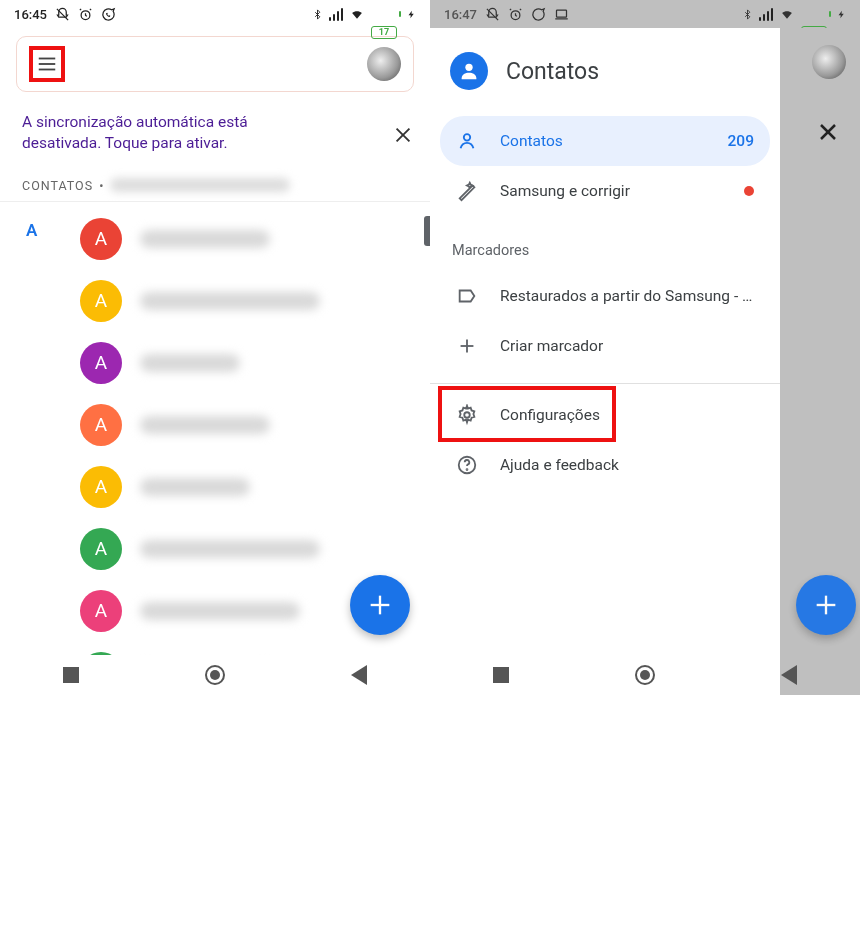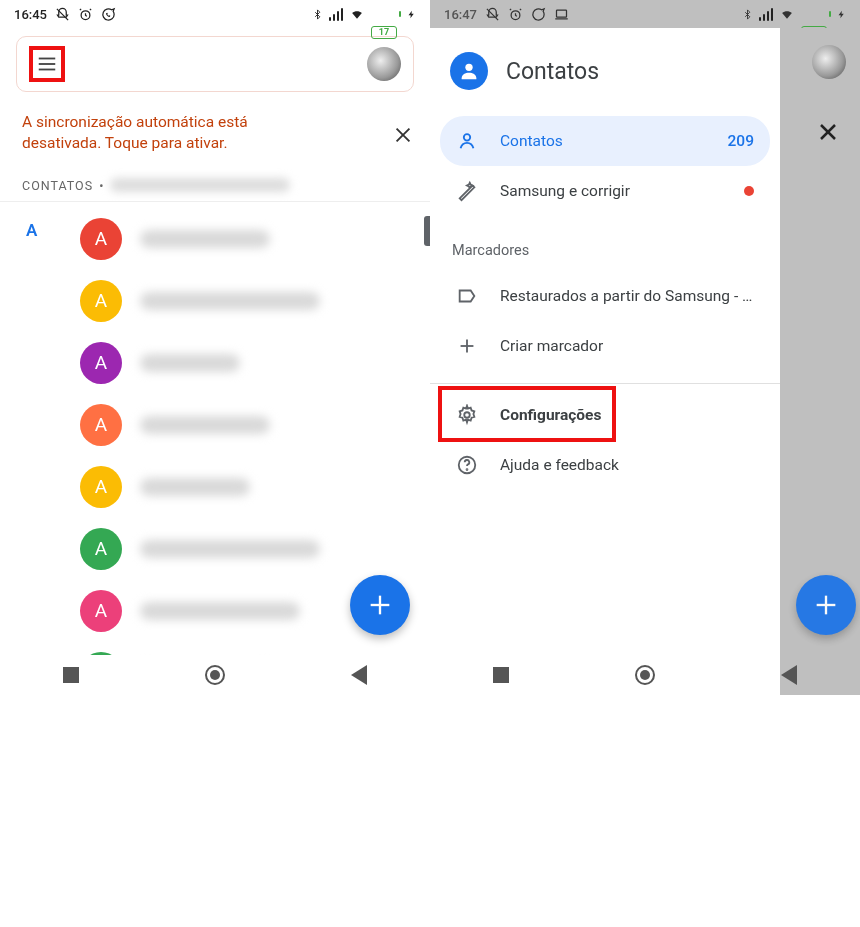--- a/index.html
+++ b/index.html
@@ -24,21 +24,21 @@
   .sig-bars span:nth-child(3){height:10px;} .sig-bars span:nth-child(4){height:13px;}
 
   
   .searchbar { margin:8px 16px 10px; height:56px; border:1px solid #f3d7d0; border-radius:10px; display:flex; align-items:center; padding:0 12px; justify-content:space-between; background:#fff;}
   .hamburger-wrap { width:36px; height:36px; display:flex; align-items:center; justify-content:center; }
   .red-highlight { border:4px solid #e11; }
   .avatar { width:34px; height:34px; border-radius:50%; background: radial-gradient(circle at 40% 40%, #eee 0%, #999 60%, #444 100%); }
 
   
   .banner { padding:10px 48px 14px 22px; position:relative; }
-  .banner-text { font-size:15.5px; color:#c2410c; line-height:1.35;}
+  .banner-text { font-size:15.5px; color:#4c1d95; line-height:1.35;}
   .banner-close { position:absolute; right:16px; top:50%; transform:translateY(-50%); display:flex;}
 
   
   .section-head { padding:10px 22px 8px; font-size:12.5px; letter-spacing:.08em; color:#666; display:flex; align-items:center; gap:6px;}
   .blur-pill { display:inline-block; border-radius:10px; background:#ddd; filter:blur(4px);}
   .head-blur { width:180px; height:14px;}
 
   .contacts-scroll { position:absolute; top:216px; bottom:38px; right:0; width:6px; background:#5f6368; border-radius:3px 0 0 3px; height:30px;}
   .contacts-wrap { position:relative; border-top:1px solid #eee;}
   .section-letter { position:absolute; left:26px; top:18px; color:#1a73e8; font-weight:600; font-size:17px;}
@@ -65,21 +65,21 @@
   .app-icon { width:38px;height:38px;border-radius:50%;background:#1a73e8;display:flex;align-items:center;justify-content:center;}
   .drawer-title { font-size:23px; color:#3c4043;}
   .menu { padding:4px 10px 8px;}
   .menu-item { display:flex; align-items:center; gap:22px; padding:14px 16px; border-radius:24px; color:#3c4043; font-size:15.5px; position:relative;}
   .menu-item.active { background:#e8f0fe; color:#1a73e8;}
   .menu-item .count { margin-left:auto; font-weight:500;}
   .menu-item .dot { margin-left:auto; width:10px;height:10px;border-radius:50%;background:#ea4335;}
   .menu-item svg { flex:0 0 22px;}
   .section-label { padding:18px 22px 8px; color:#5f6368; font-size:14.5px;}
   .divider { height:1px; background:#e0e0e0; margin:4px 0 2px;}
-  .settings-highlight{ position:relative;font-weight:bold;}
+  .settings-highlight{ position:relative;}
   .settings-border{ position:absolute; left:-2px; top:-4px; width:178px; height:56px; border:4px solid #e11; pointer-events:none;}
 </style>
 </head>
 <body>
 
 <div class="container">
 
   <div class="pane">
     <div class="statusbar">
       <div class="status-left">

